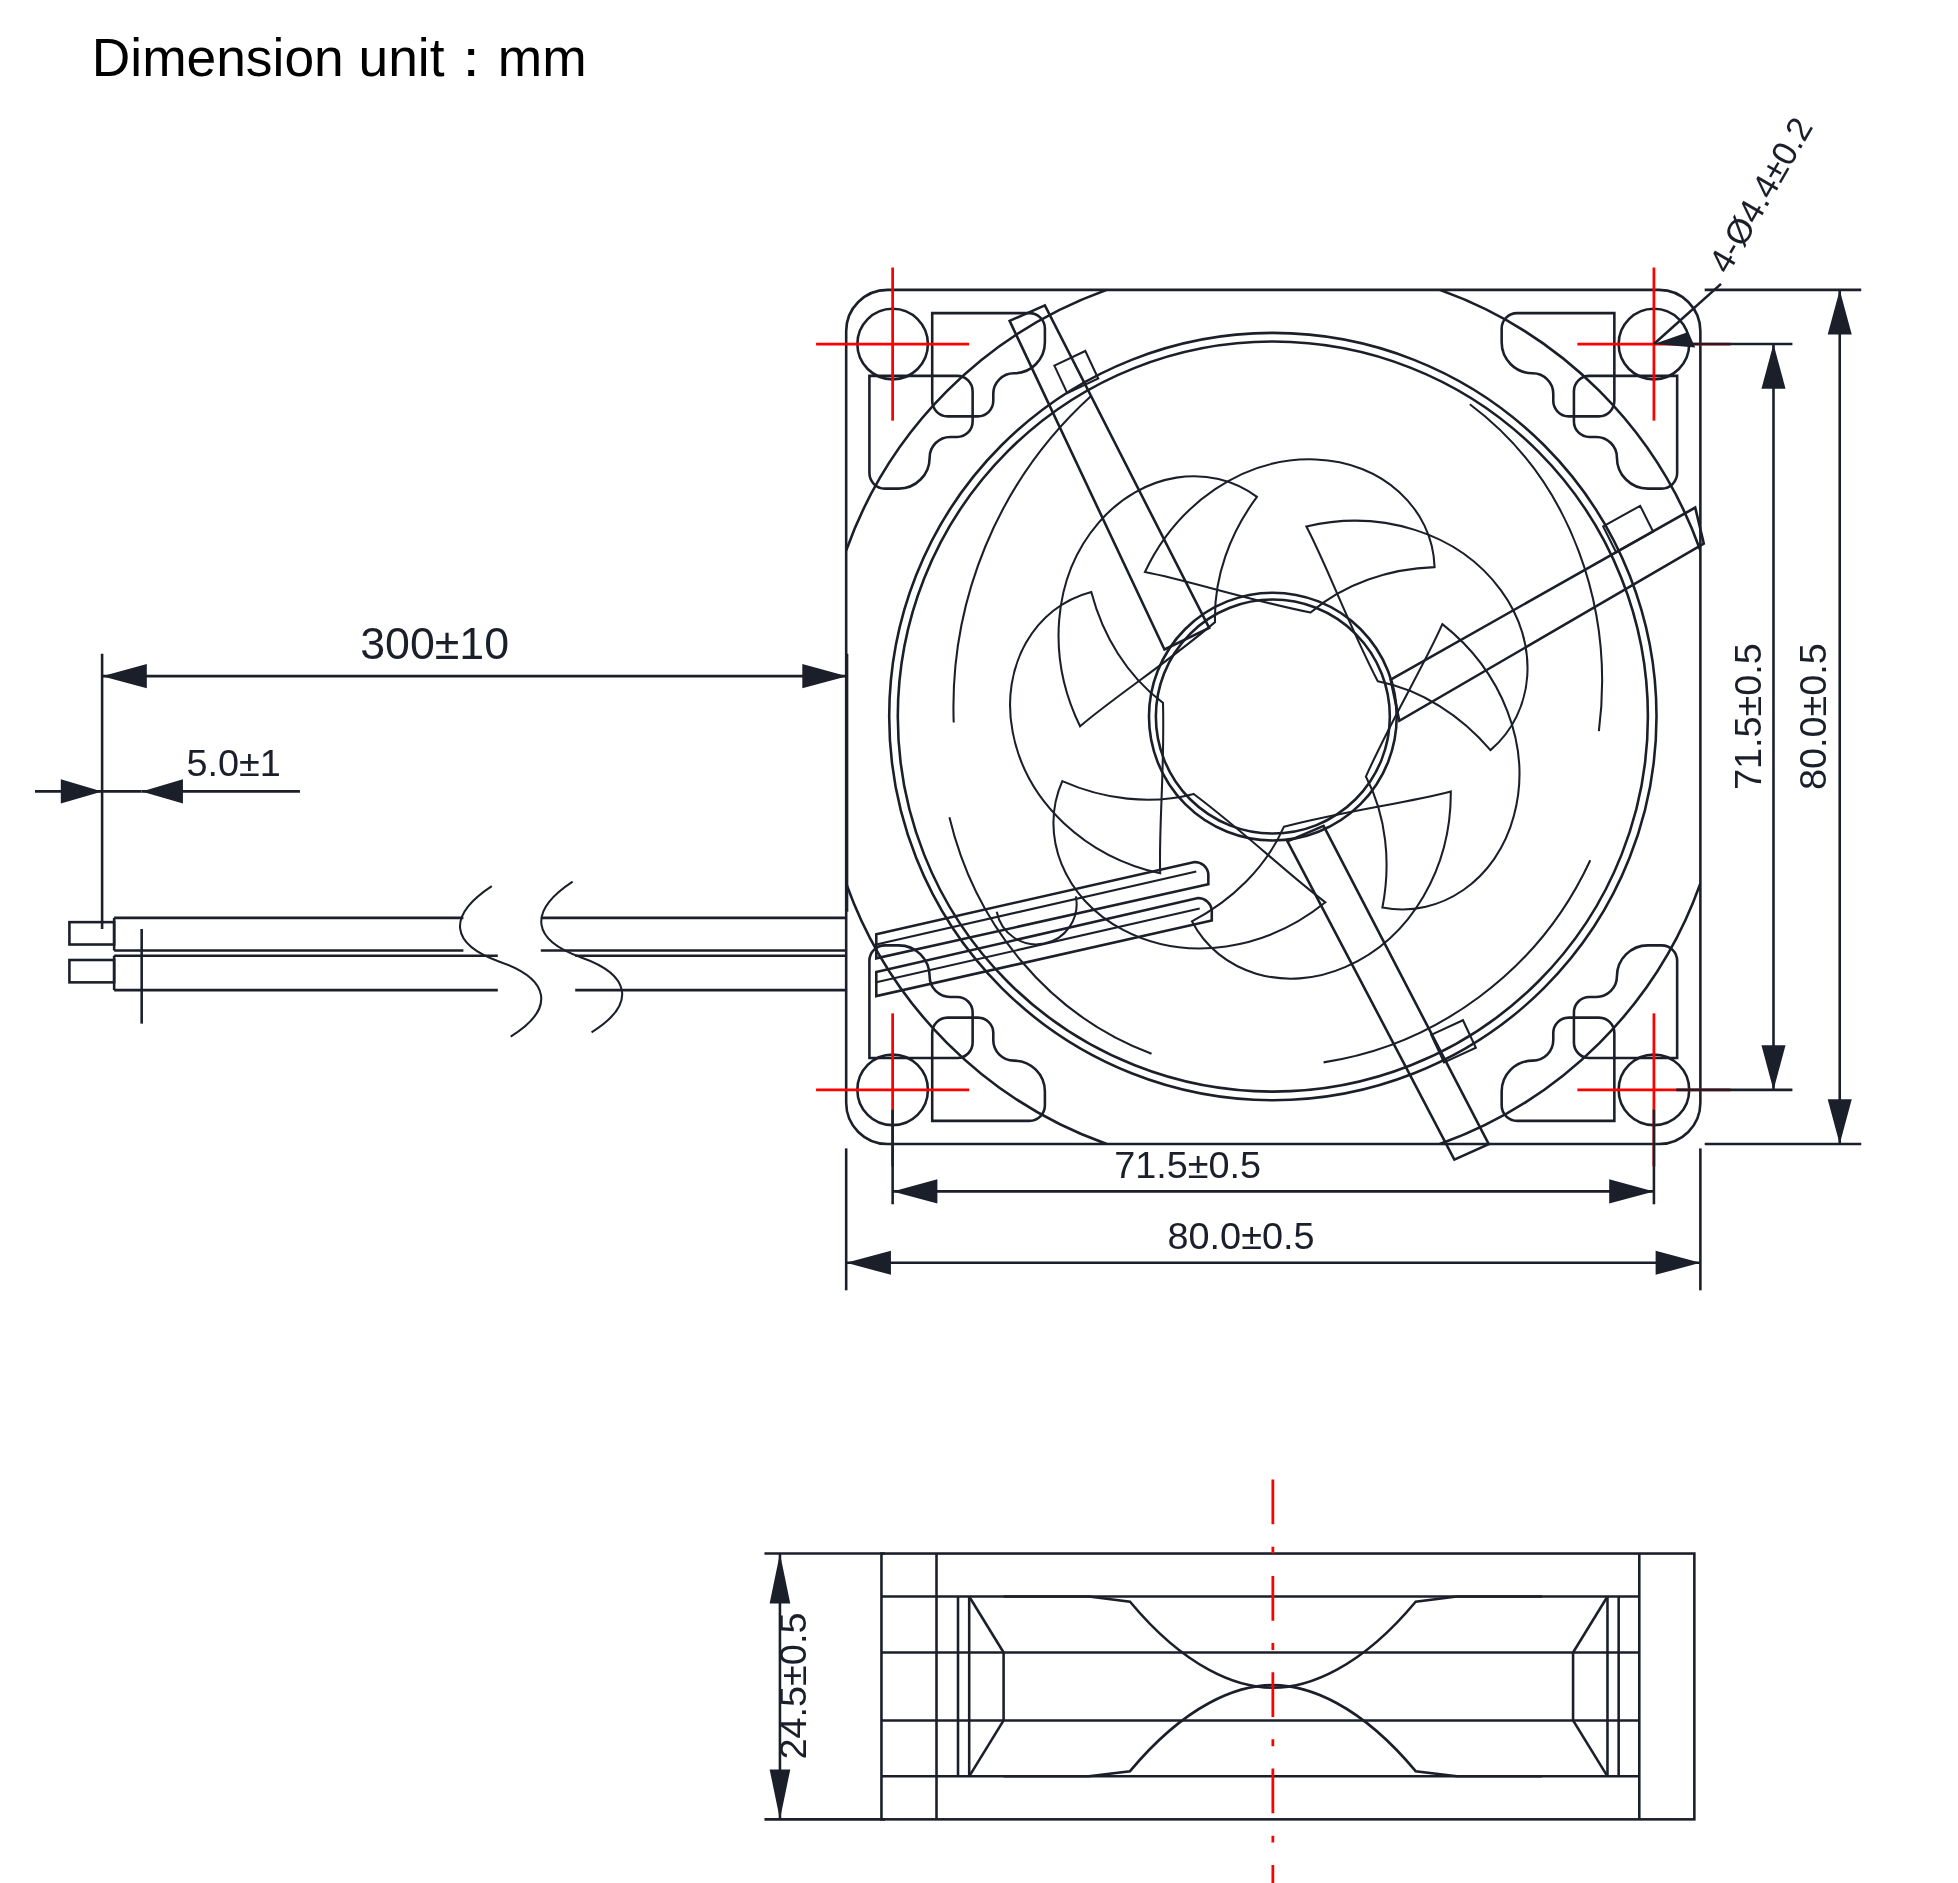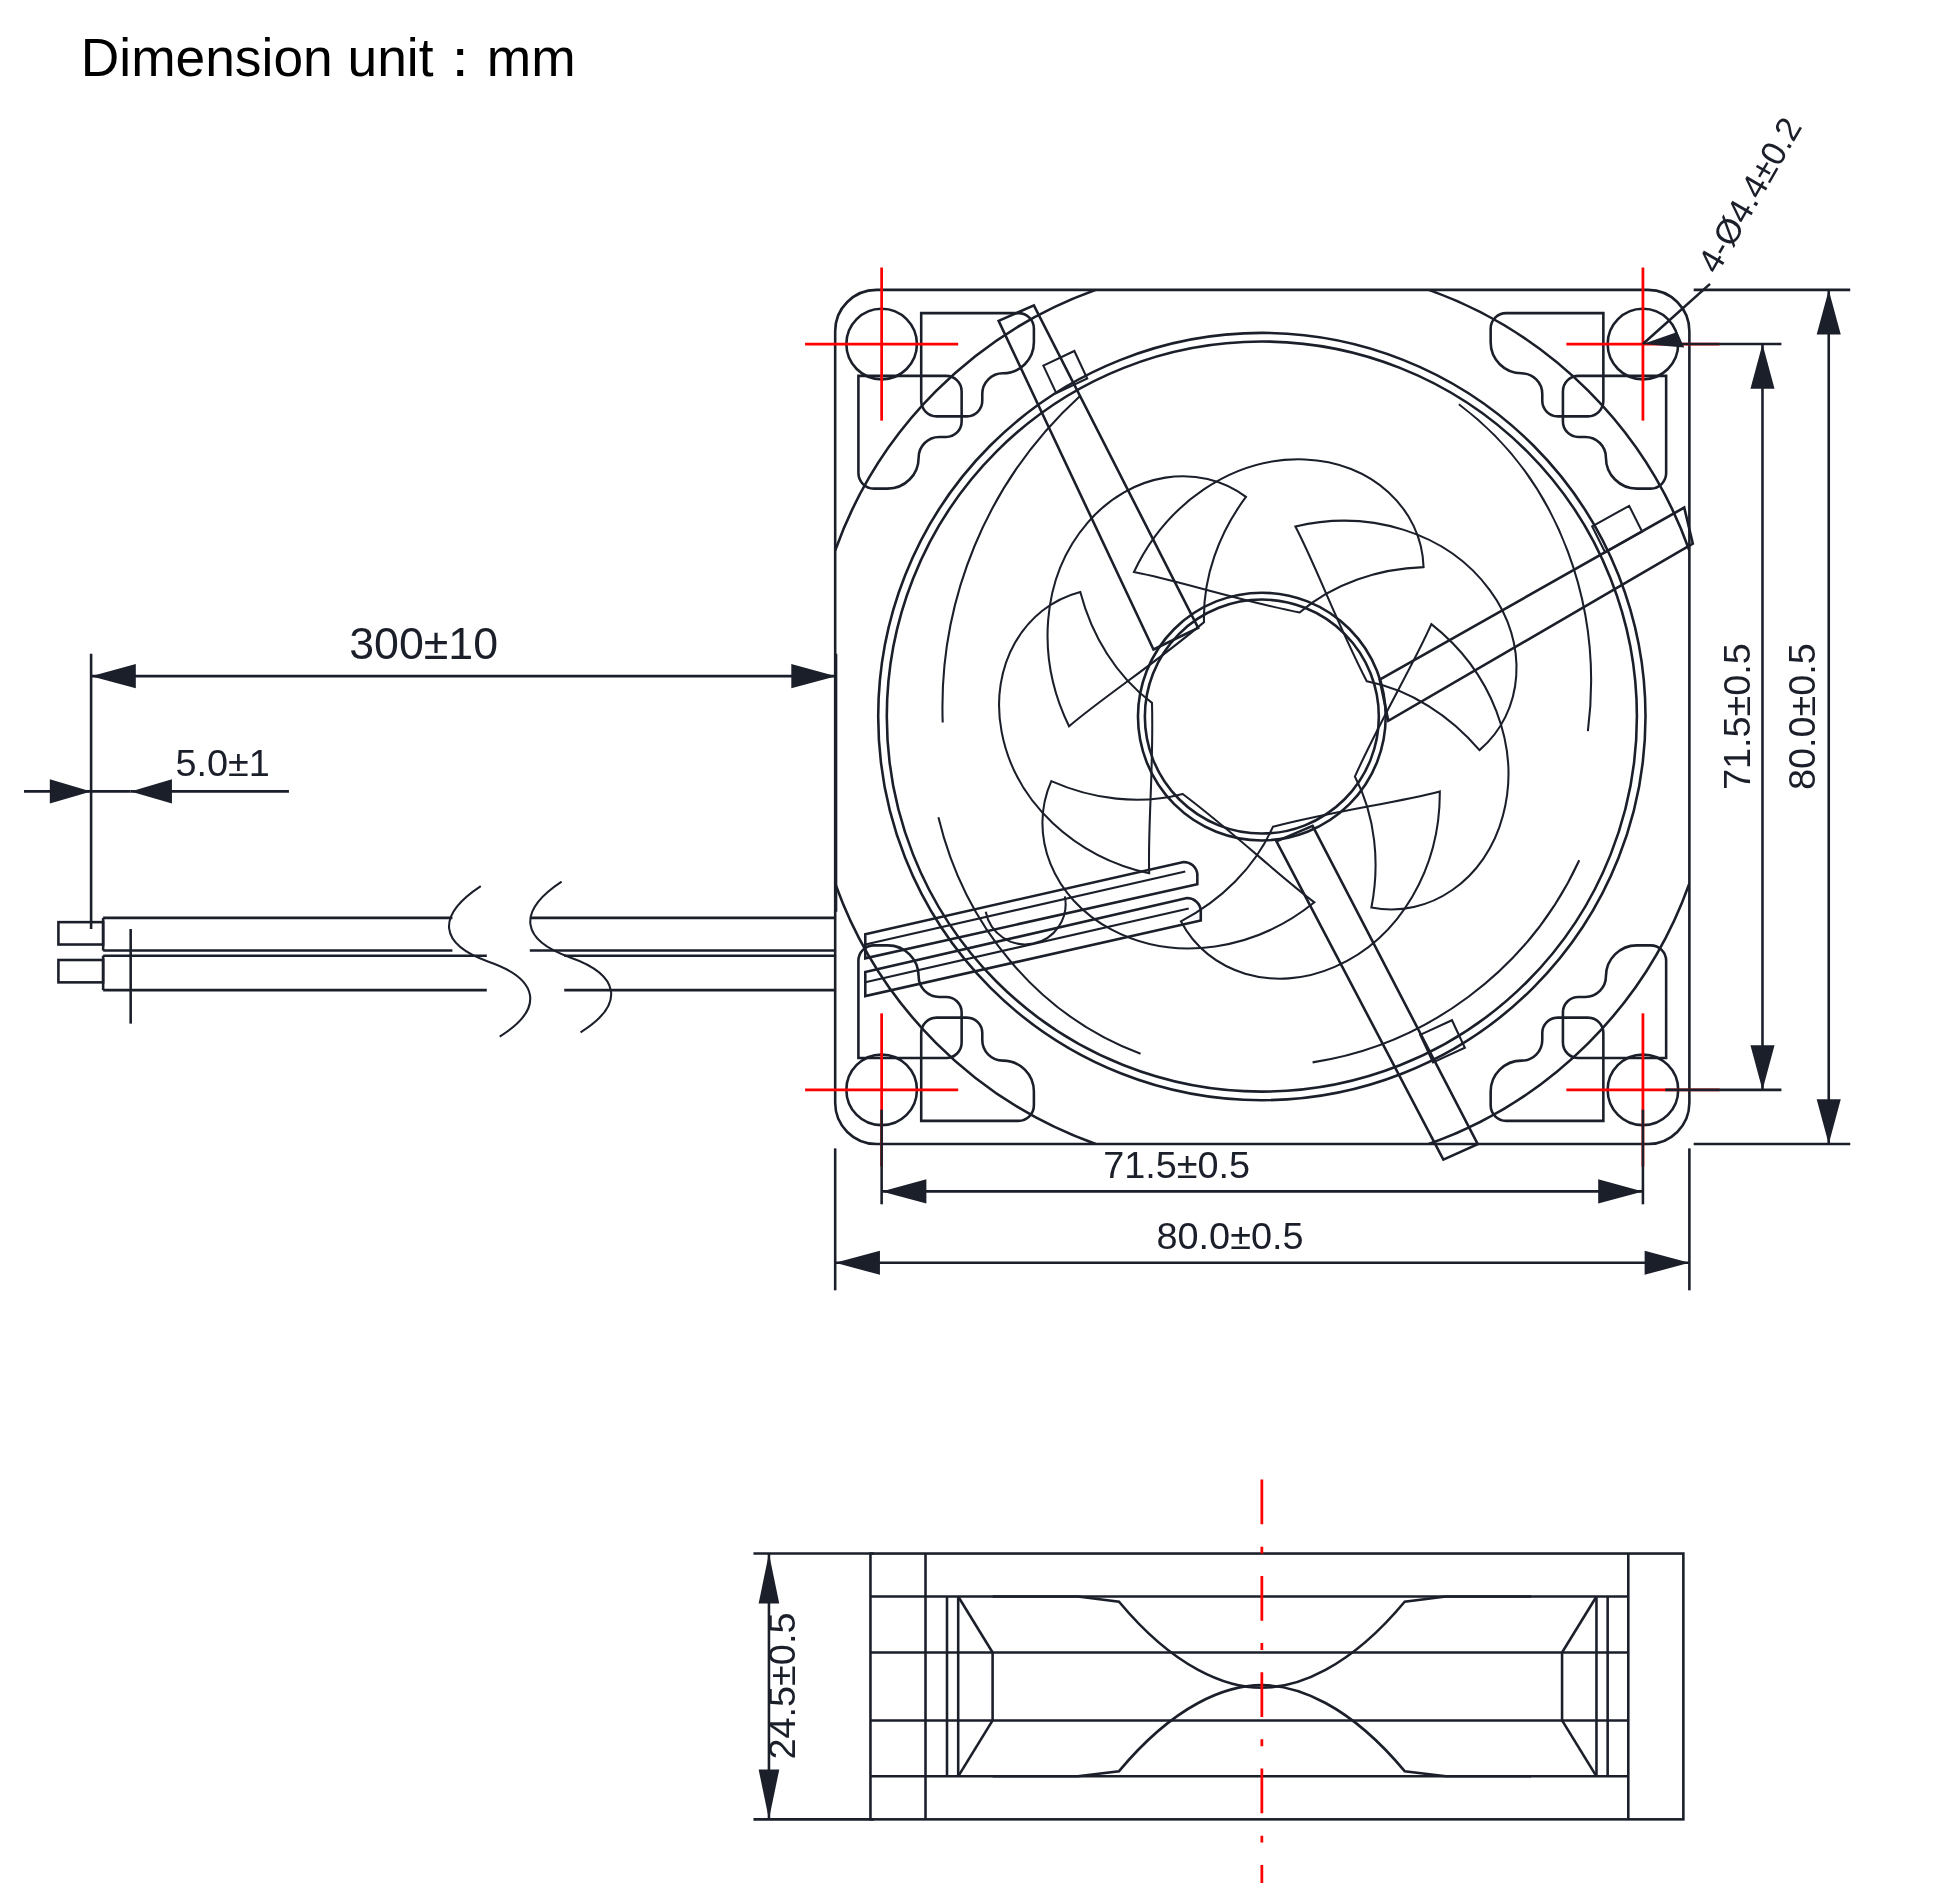--- a/index.html
+++ b/index.html
@@ -9,21 +9,21 @@
   }
   body {
     width: 1958px;
     height: 1883px;
     position: relative;
     overflow: hidden;
     font-family: "Liberation Sans", sans-serif;
   }
   #drawing-root {
     position: absolute;
-    left: 5px; top: 0;
+    left: 16px; top: 0;
     width: 1752px;
     height: 1883px;
   }
   svg#cad {
     display: block;
     width: 1958px;
     height: 1883px;
     background: #ffffff;
   }
   .ln {

